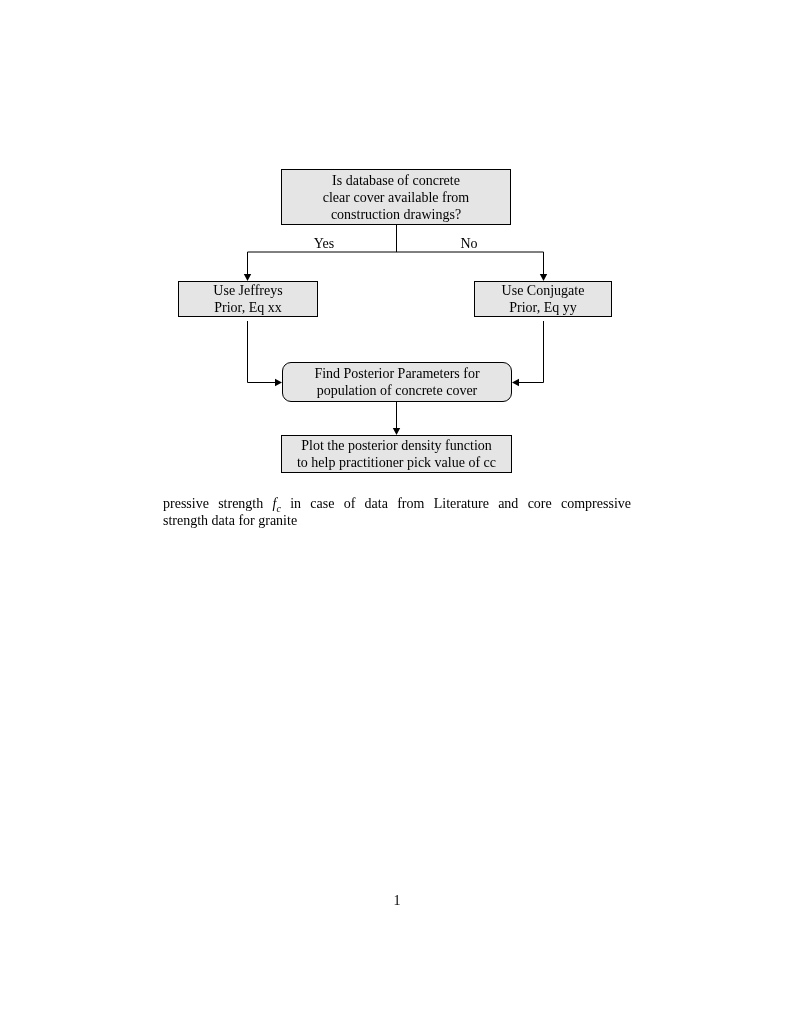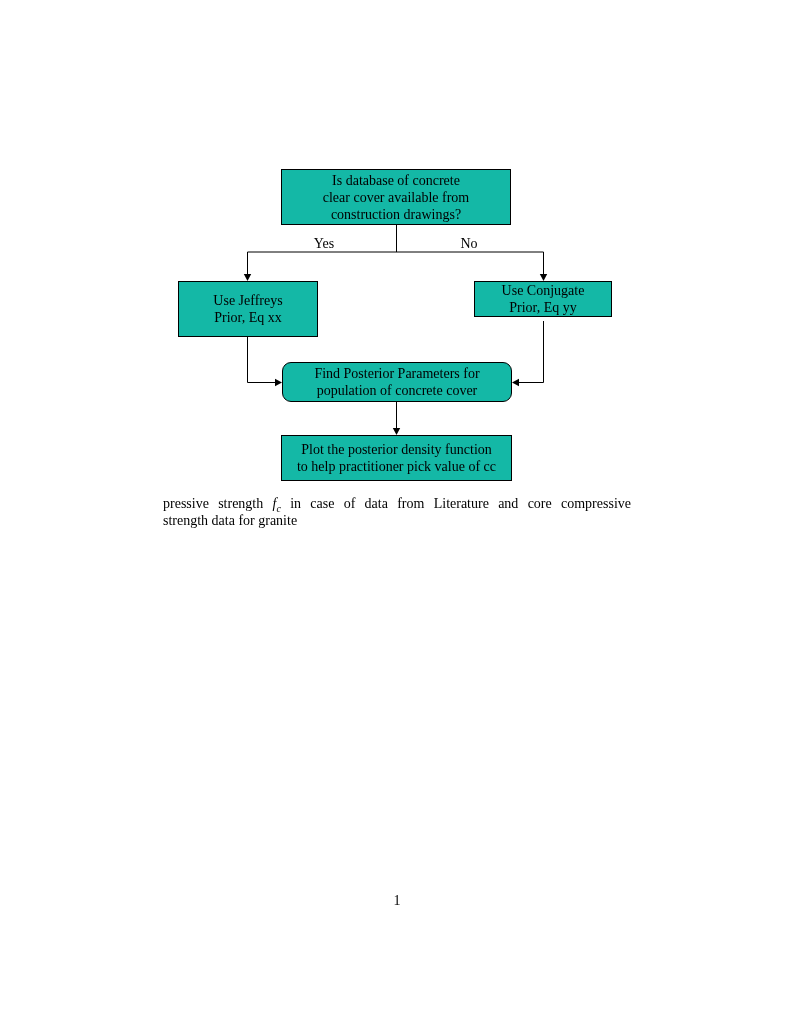--- a/index.html
+++ b/index.html
@@ -4,29 +4,29 @@
 <style>
   html, body { margin: 0; padding: 0; background: #ffffff; }
   body {
     width: 794px; height: 1028px; position: relative;
     font-family: "Liberation Serif", serif; color: #000000;
   }
   .page { position: absolute; left: 0; top: 0; width: 794px; height: 1028px; background: #ffffff; overflow: hidden; }
   .connectors { position: absolute; left: 0; top: 0; }
   .box {
     position: absolute; box-sizing: border-box;
-    border: 1px solid #000000; background: #14b8a6;
+    border: 1px solid #000000; background: #e5e5e5;
     display: flex; flex-direction: column; align-items: center; justify-content: center;
     text-align: center; font-size: 14px; line-height: 17px;
   }
   .box-decision  { left: 281px; top: 169px; width: 230px; height: 56px; }
-  .box-jeffreys  { left: 178px; top: 281px; width: 140px; height: 56px; }
+  .box-jeffreys  { left: 178px; top: 281px; width: 140px; height: 36px; }
   .box-conjugate { left: 474px; top: 281px; width: 138px; height: 36px; }
   .box-posterior { left: 282px; top: 362px; width: 230px; height: 40px; border-radius: 9px; }
-  .box-plot      { left: 281px; top: 435px; width: 231px; height: 46px; }
+  .box-plot      { left: 281px; top: 435px; width: 231px; height: 38px; }
   .edge-label { position: absolute; font-size: 14px; line-height: 15px; transform: translateX(-50%); }
   .label-yes { left: 324px; top: 236px; font-family: Liberation Serif, serif; }
   .label-no  { left: 469px; top: 236px; }
   .caption { position: absolute; left: 163px; top: 495px; width: 468px; font-size: 14px; line-height: 17.3px; }
   .cap-line { text-align: justify; text-align-last: justify; white-space: nowrap; }
   .cap-line-last { text-align-last: left; }
   .math-var { font-style: italic; }
   .math-sub { font-style: italic; font-size: 10px; vertical-align: sub; line-height: 0; }
   .page-number { position: absolute; left: 0; top: 893px; width: 794px; text-align: center; font-size: 14px; }
 </style>

